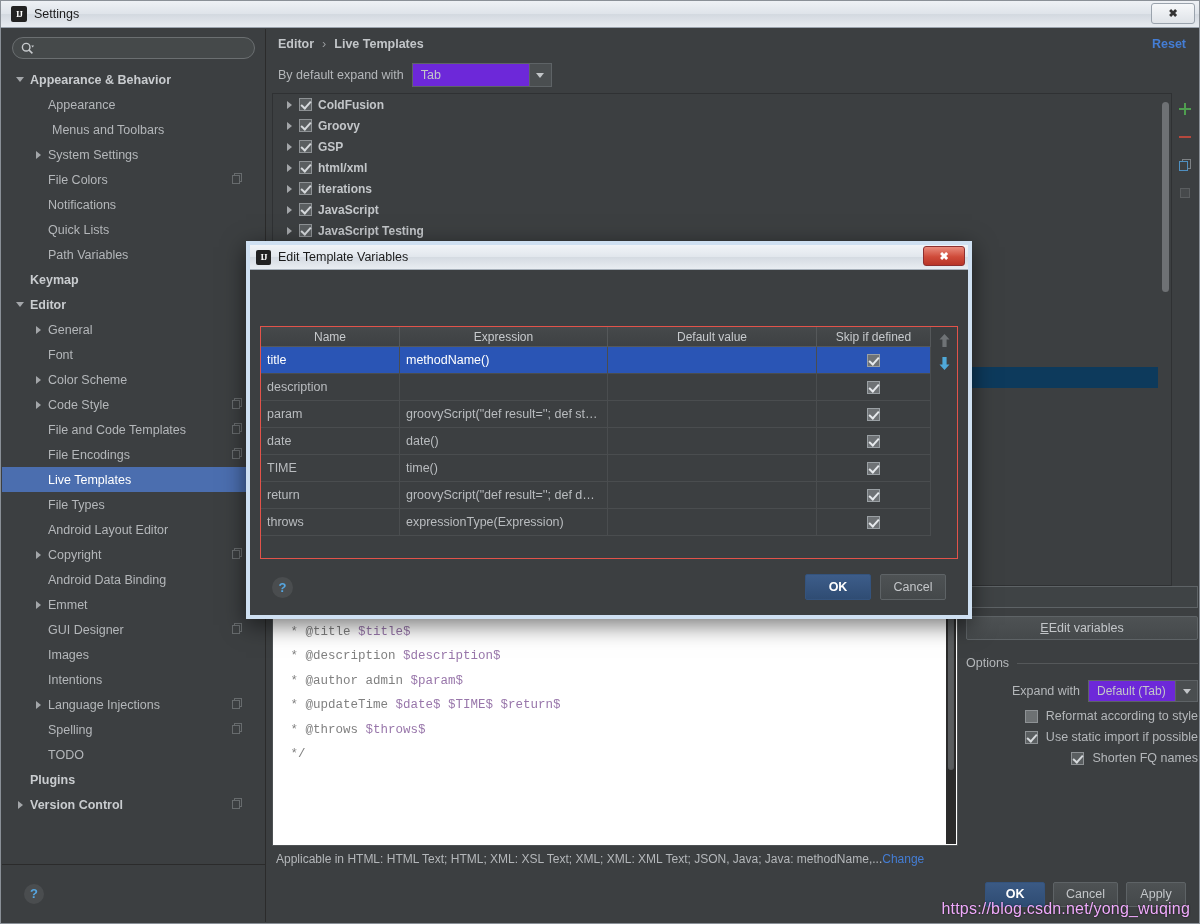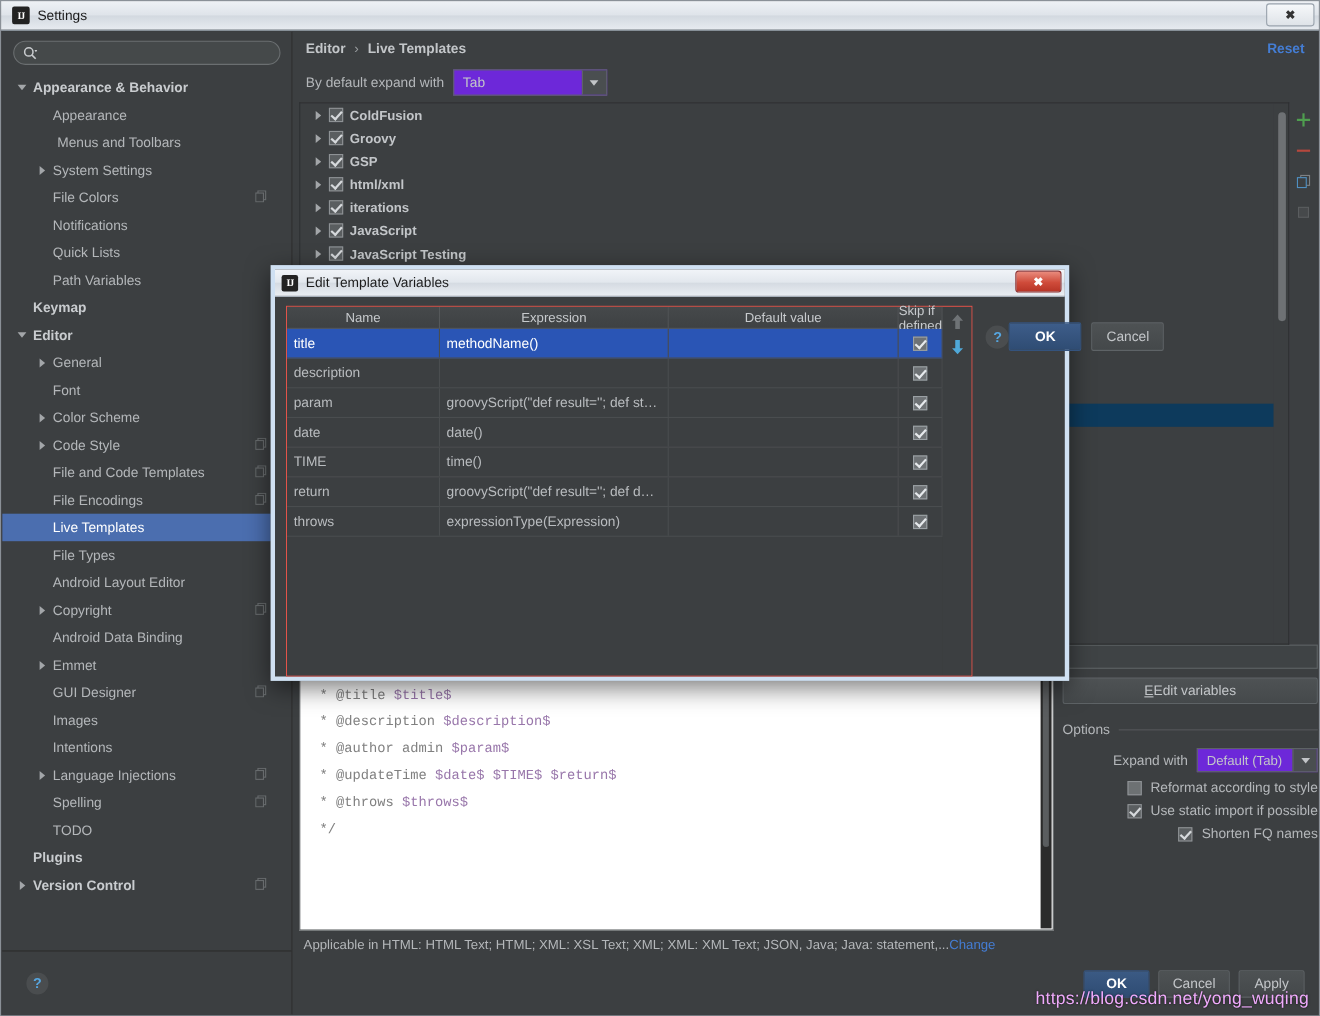--- a/index.html
+++ b/index.html
@@ -396,21 +396,21 @@
   #dlg-title .dt { color: #1b1b1b; font-size: 12.5px; }
   #dlg-close {
     position: absolute; right: 3px; top: 1px;
     width: 42px; height: 20px;
     border: 1px solid #8d2f2f;
     border-radius: 3px;
     background: linear-gradient(to bottom,#e98b7d,#cf4b3a 55%,#b83527);
     color: #fff; font-weight: bold; font-size: 11px;
     display: flex; align-items: center; justify-content: center;
   }
-  #dlg-body { flex: 1; padding: 8px 10px 0 10px; display: flex; flex-direction: row; }
+  #dlg-body { flex: 1; padding: 8px 10px 0 10px; display: flex; flex-direction: column; margin-top: 48px; }
 
   #table-outer {
     flex: 1;
     border: 1px solid #e2534a;
     display: flex;
     min-height: 0;
   }
   #tbl { flex: 1; display: flex; flex-direction: column; min-width: 0; background: #3c3f41; }
   .thead { display: flex; height: 20px; flex: none; }
   .th {
@@ -833,21 +833,21 @@
               </div>
               <div class="opt-line right">
                 <span class="ck on"></span>
                 <span class="txt">Shorten FQ names</span>
               </div>
             </div>
         </div>
       </div>
 
       <div id="applicable">
-        <span>Applicable in HTML: HTML Text; HTML; XML: XSL Text; XML; XML: XML Text; JSON, Java; Java: statement,...</span><span class="chg">Change</span>
+        <span>Applicable in HTML: HTML Text; HTML; XML: XSL Text; XML; XML: XML Text; JSON, Java; Java: methodName,...</span><span class="chg">Change</span>
       </div>
 
       <div id="footer">
         <div class="fbtn primary">OK</div>
         <div class="fbtn">Cancel</div>
         <div class="fbtn">Apply</div>
         <div id="watermark">https://blog.csdn.net/yong_wuqing</div>
       </div>
     </div>
   </div>

